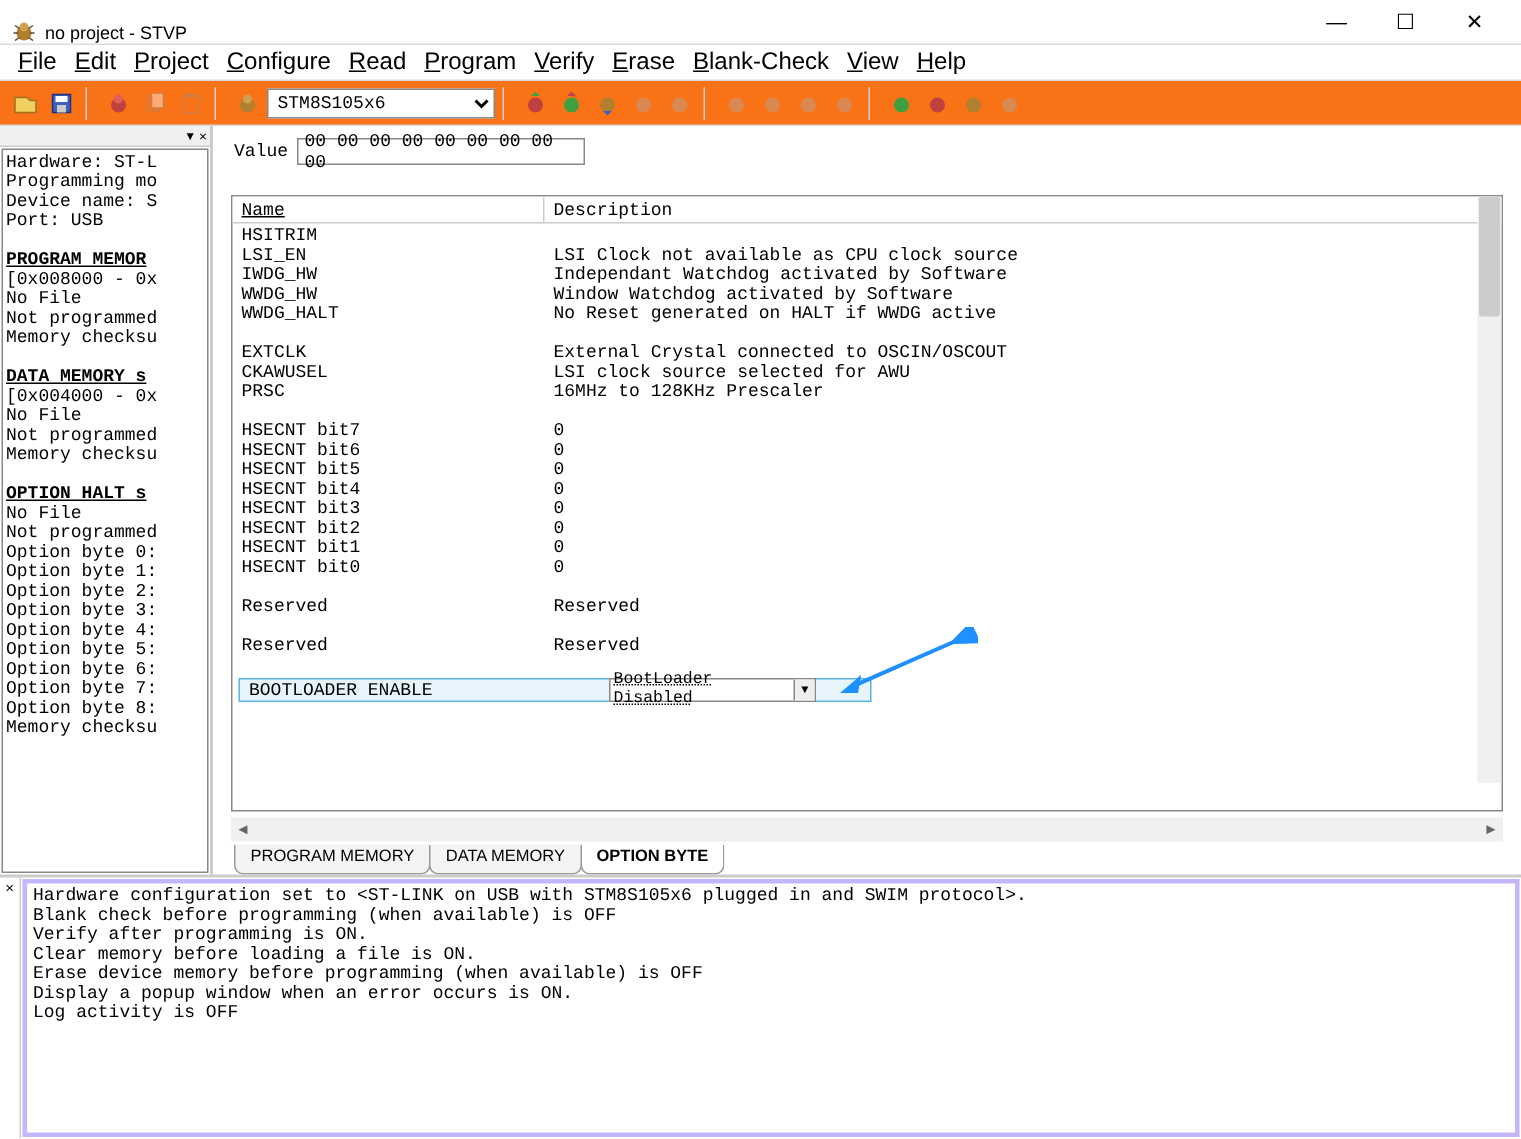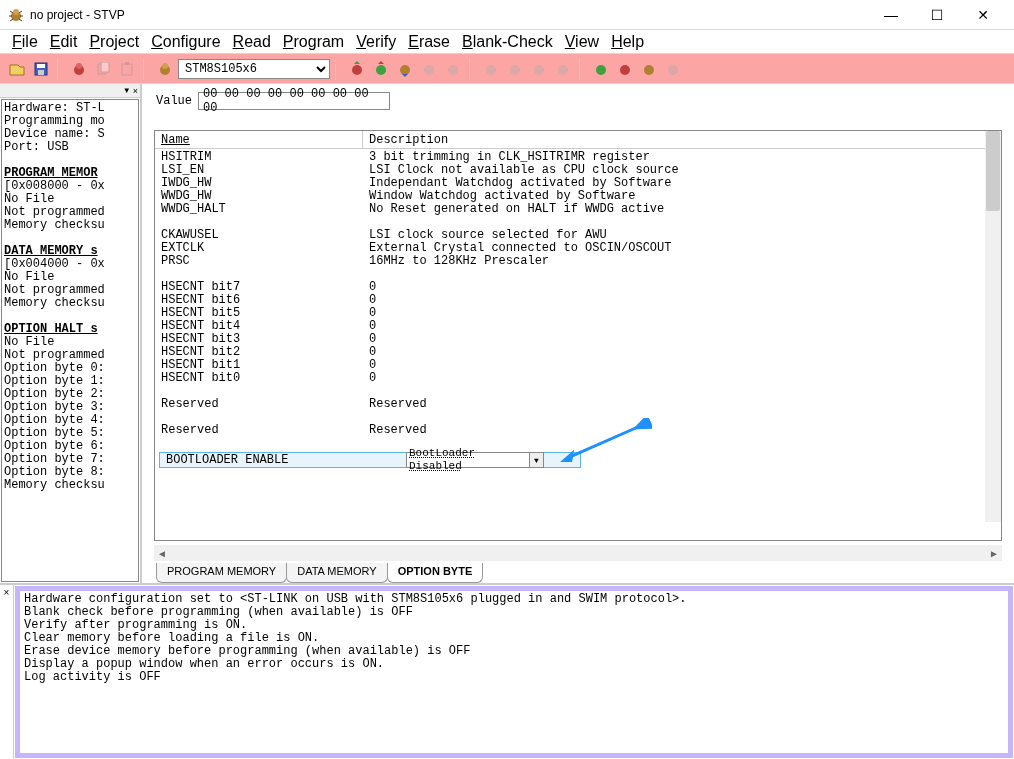--- a/index.html
+++ b/index.html
@@ -1,25 +1,25 @@
 <!DOCTYPE html>
 <html><head>
 <meta charset="utf-8">
 <style>
 * { box-sizing: border-box; margin: 0; padding: 0; }
 body { font-family: "Microsoft YaHei", "Segoe UI", Tahoma, sans-serif; font-size: 12px; background: #fff; overflow: hidden; width: 1014px; height: 759px; }
-.titlebar { height: 30px; display: flex; align-items: center; padding: 0 8px; border-bottom: 1px solid #ddd; }
+.titlebar { height: 30px; display: flex; align-items: flex-end; padding: 0 8px; border-bottom: 1px solid #ddd; }
 .titlebar .icon { width: 16px; height: 16px; margin-right: 6px; }
 .tb-title { flex: 1; font-size: 12px; }
 .win-btns { display: flex; gap: 0; }
 .win-btn { width: 46px; height: 30px; display: flex; align-items: center; justify-content: center; font-size: 14px; font-family: "Segoe UI Symbol", sans-serif; }
 .menubar { height: 24px; display: flex; align-items: center; padding: 0 8px; gap: 4px; border-bottom: 1px solid #d8d8d8; }
 .menu-item { padding: 2px 4px; font-size: 16px; }
 .menu-item u { text-decoration: underline; }
-.toolbar { height: 30px; display: flex; align-items: center; padding: 2px 6px; border-bottom: 1px solid #d8d8d8; gap: 2px; background: #fca5a5; }
+.toolbar { height: 30px; display: flex; align-items: center; padding: 2px 6px; border-bottom: 1px solid #d8d8d8; gap: 2px; background: #f97316; }
 .tb-sep { width: 6px; height: 22px; border-left: 1px solid #ccc; margin: 0 3px; }
 .tb-btn { width: 22px; height: 22px; display: flex; align-items: center; justify-content: center; font-size: 14px; }
 .tb-btn.disabled { opacity: 0.4; }
 .device-select { width: 152px; height: 20px; font-family: "Courier New", monospace; font-size: 12px; border: 1px solid #888; background: #fff; padding: 0 2px; }
 .main-area { display: flex; height: 499px; }
 .left-panel { width: 142px; border-right: 2px solid #ccc; position: relative; display: flex; flex-direction: column; }
 .left-header { height: 14px; background: #f0f0f0; border-bottom: 1px solid #ccc; display: flex; justify-content: flex-end; align-items: center; padding-right: 2px; font-size: 9px; gap: 2px; }
 .left-content { flex: 1; overflow: hidden; font-family: "Courier New", "Consolas", monospace; font-size: 12px; line-height: 13px; padding: 2px 2px; white-space: pre; border: 1px solid #888; margin: 1px; background: #fff; }
 .left-content .hdr { text-decoration: underline; font-weight: bold; }
 .right-panel { flex: 1; display: flex; flex-direction: column; padding: 4px 6px 0 6px; }
@@ -42,21 +42,21 @@
 .bl-select-btn { width: 14px; height: 14px; border-left: 1px solid #888; display: flex; align-items: center; justify-content: center; font-size: 8px; background: #eee; }
 .grid-scroll-v { position: absolute; right: 0; top: 0; bottom: 18px; width: 16px; background: #f0f0f0; }
 .grid-scroll-v .thumb { position: absolute; left: 1px; right: 1px; top: 0; height: 80px; background: #ccc; border-radius: 2px; }
 .grid-scroll-h { height: 16px; background: #f0f0f0; display: flex; align-items: center; margin: 0 6px 2px 6px; }
 .grid-scroll-h .arrow { width: 16px; height: 16px; display: flex; align-items: center; justify-content: center; font-size: 10px; color: #666; }
 .tabs-row { display: flex; height: 20px; padding-left: 8px; gap: 0; }
 .tab { padding: 2px 10px; border: 1px solid #999; border-top: none; border-radius: 0 0 6px 6px; font-size: 11px; background: #f4f4f4; margin-right: -1px; position: relative; }
 .tab.active { background: #fff; font-weight: bold; z-index: 1; }
 .bottom-panel { height: 176px; border-top: 2px solid #ccc; display: flex; }
 .bp-close { width: 14px; border-right: 1px solid #ccc; display: flex; align-items: flex-start; justify-content: center; font-size: 10px; padding-top: 2px; }
-.bp-content { flex: 1; border: 5px solid #c4b5fd; margin: 1px; font-family: "Courier New", monospace; font-size: 12px; line-height: 13px; padding: 2px 4px; white-space: pre; background: #fff; overflow: hidden; }
+.bp-content { flex: 1; border: 3px solid #c4b5fd; margin: 1px; font-family: "Courier New", monospace; font-size: 12px; line-height: 13px; padding: 2px 4px; white-space: pre; background: #fff; overflow: hidden; }
 .arrow-annotation { position: absolute; pointer-events: none; z-index: 100; }
 svg.bug { width: 16px; height: 16px; }
 </style>
 </head>
 <body>
 
 <div class="titlebar">
   <svg class="icon bug" viewBox="0 0 16 16">
       <circle cx="8" cy="9" r="5" fill="#b08030"></circle>
       <circle cx="8" cy="5" r="3" fill="#d0a050"></circle>
@@ -245,46 +245,45 @@
       <div class="value-box">00 00 00 00 00 00 00 00 00</div>
     </div>
     <div class="grid-wrapper">
       <div class="grid-header">
         <div class="gh-name">Name</div>
         <div class="gh-desc">Description</div>
       </div>
       <div class="grid-body" id="grid-body">
           <div class="grid-row">
             <div class="gr-name">HSITRIM</div>
-            <div class="gr-desc">3 bit trimming in CLK_HSITRIMR register</div>
           </div>
           <div class="grid-row">
             <div class="gr-name">LSI_EN</div>
             <div class="gr-desc">LSI Clock not available as CPU clock source</div>
           </div>
           <div class="grid-row">
             <div class="gr-name">IWDG_HW</div>
             <div class="gr-desc">Independant Watchdog activated by Software</div>
           </div>
           <div class="grid-row">
             <div class="gr-name">WWDG_HW</div>
             <div class="gr-desc">Window Watchdog activated by Software</div>
           </div>
           <div class="grid-row">
             <div class="gr-name">WWDG_HALT</div>
             <div class="gr-desc">No Reset generated on HALT if WWDG active</div>
           </div>
           <div class="grid-row blank"></div>
           <div class="grid-row">
+            <div class="gr-name">EXTCLK</div>
+            <div class="gr-desc">External Crystal connected to OSCIN/OSCOUT</div>
+          </div>
+          <div class="grid-row">
             <div class="gr-name">CKAWUSEL</div>
             <div class="gr-desc">LSI clock source selected for AWU</div>
-          </div>
-          <div class="grid-row">
-            <div class="gr-name">EXTCLK</div>
-            <div class="gr-desc">External Crystal connected to OSCIN/OSCOUT</div>
           </div>
           <div class="grid-row">
             <div class="gr-name">PRSC</div>
             <div class="gr-desc">16MHz to 128KHz Prescaler</div>
           </div>
           <div class="grid-row blank"></div>
           <div class="grid-row">
             <div class="gr-name">HSECNT bit7</div>
             <div class="gr-desc">0</div>
           </div>

